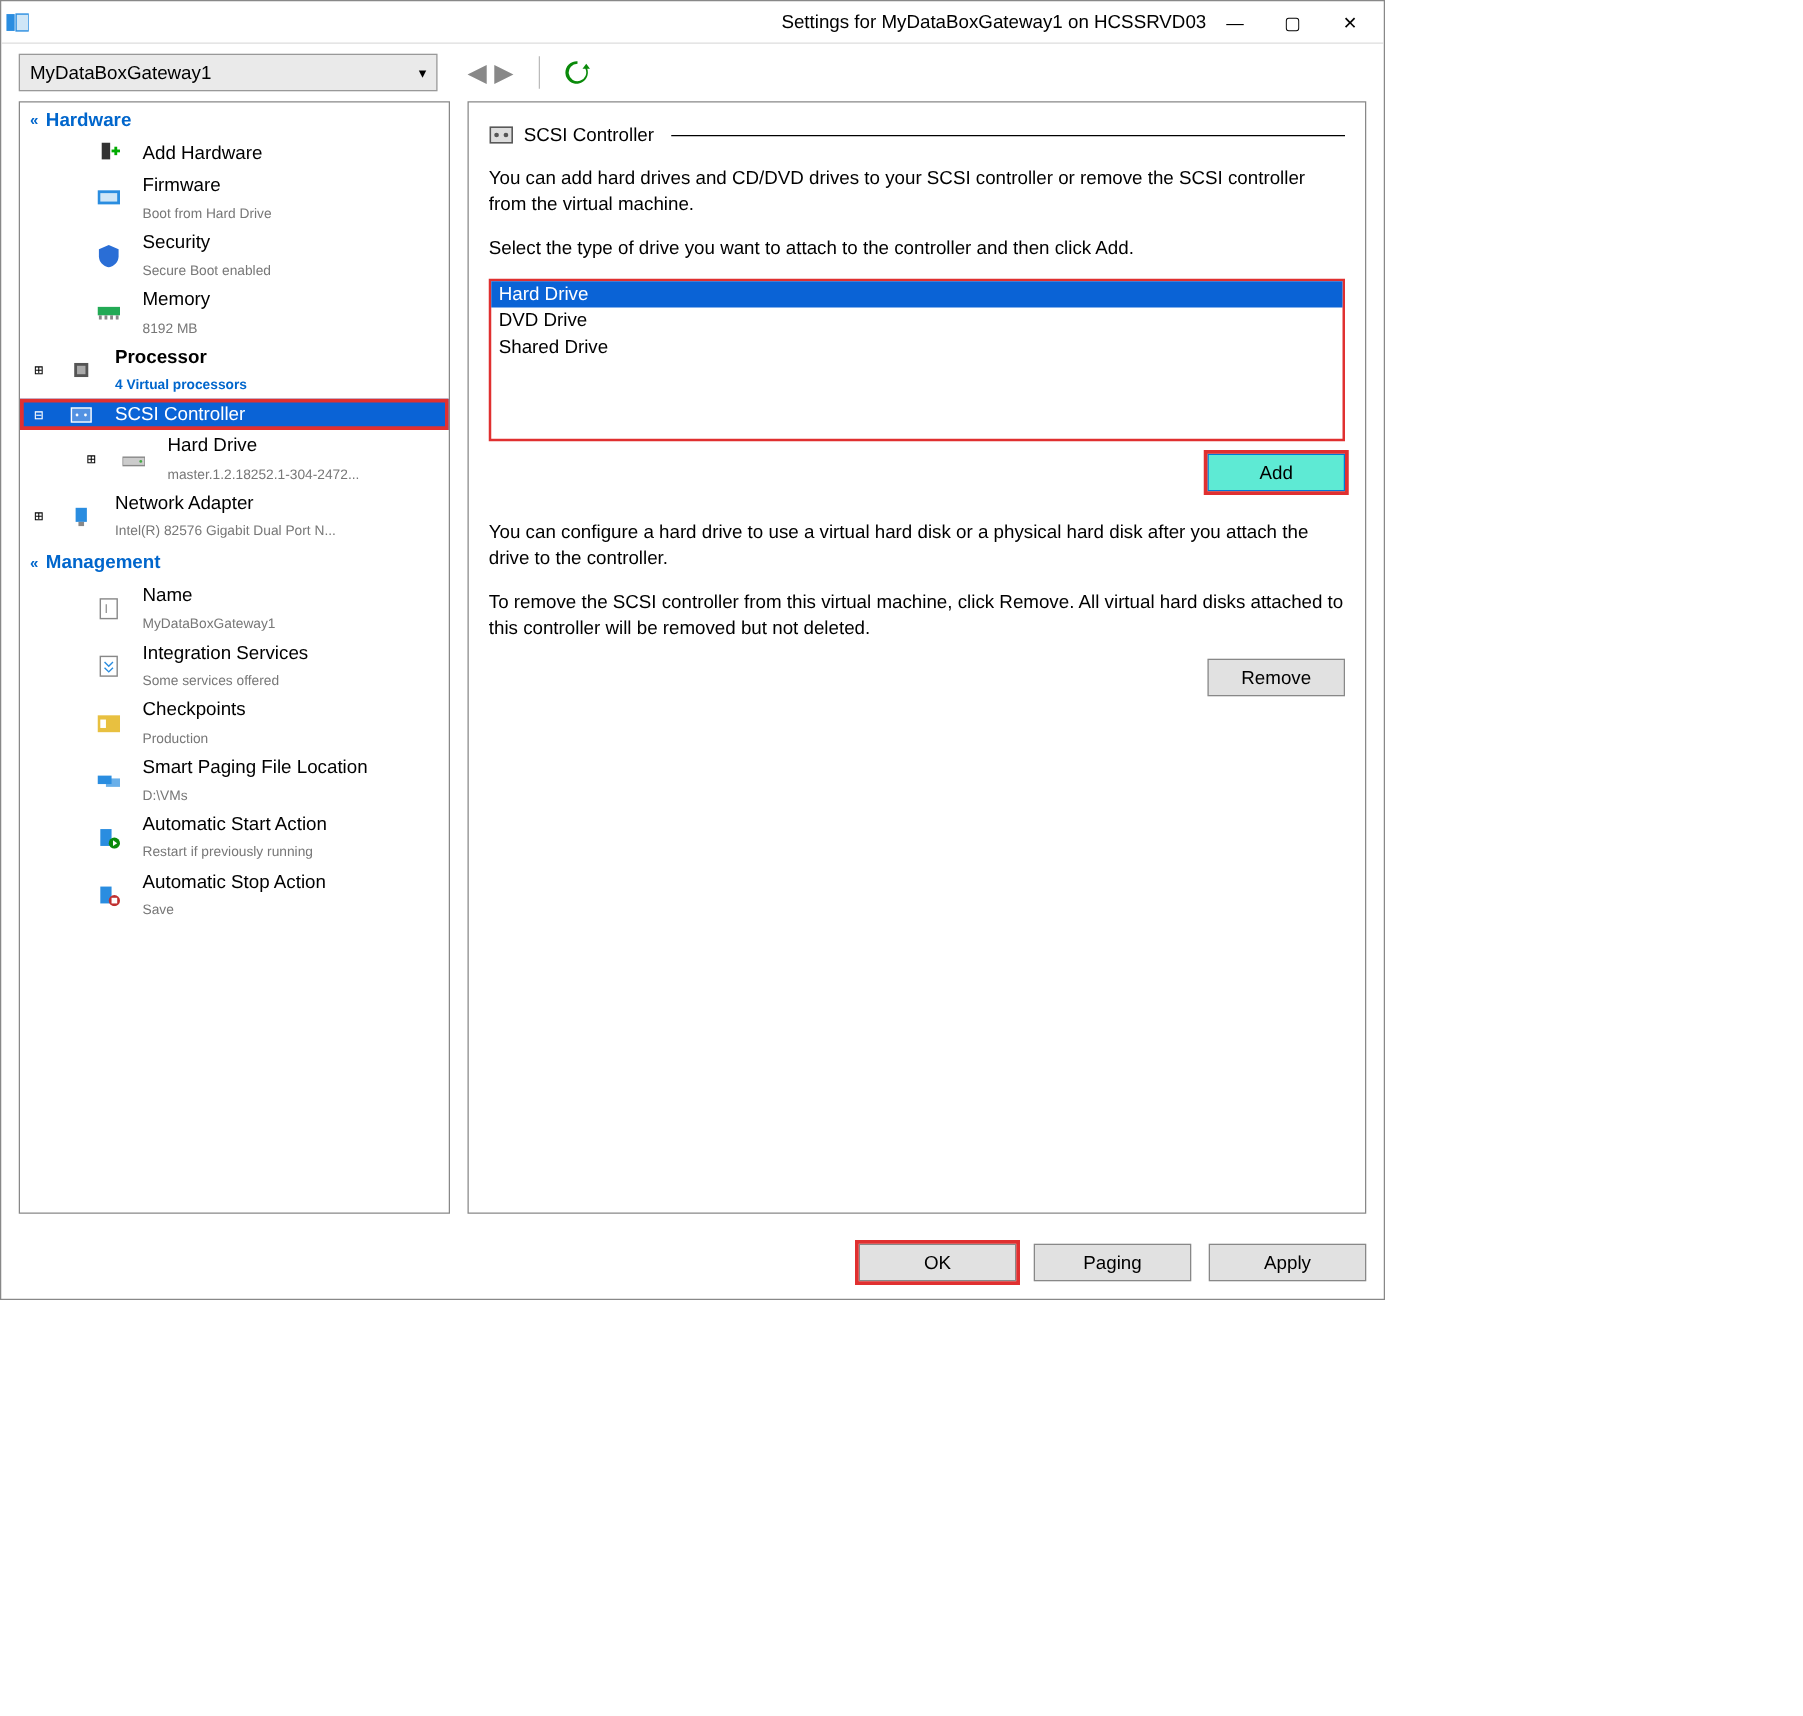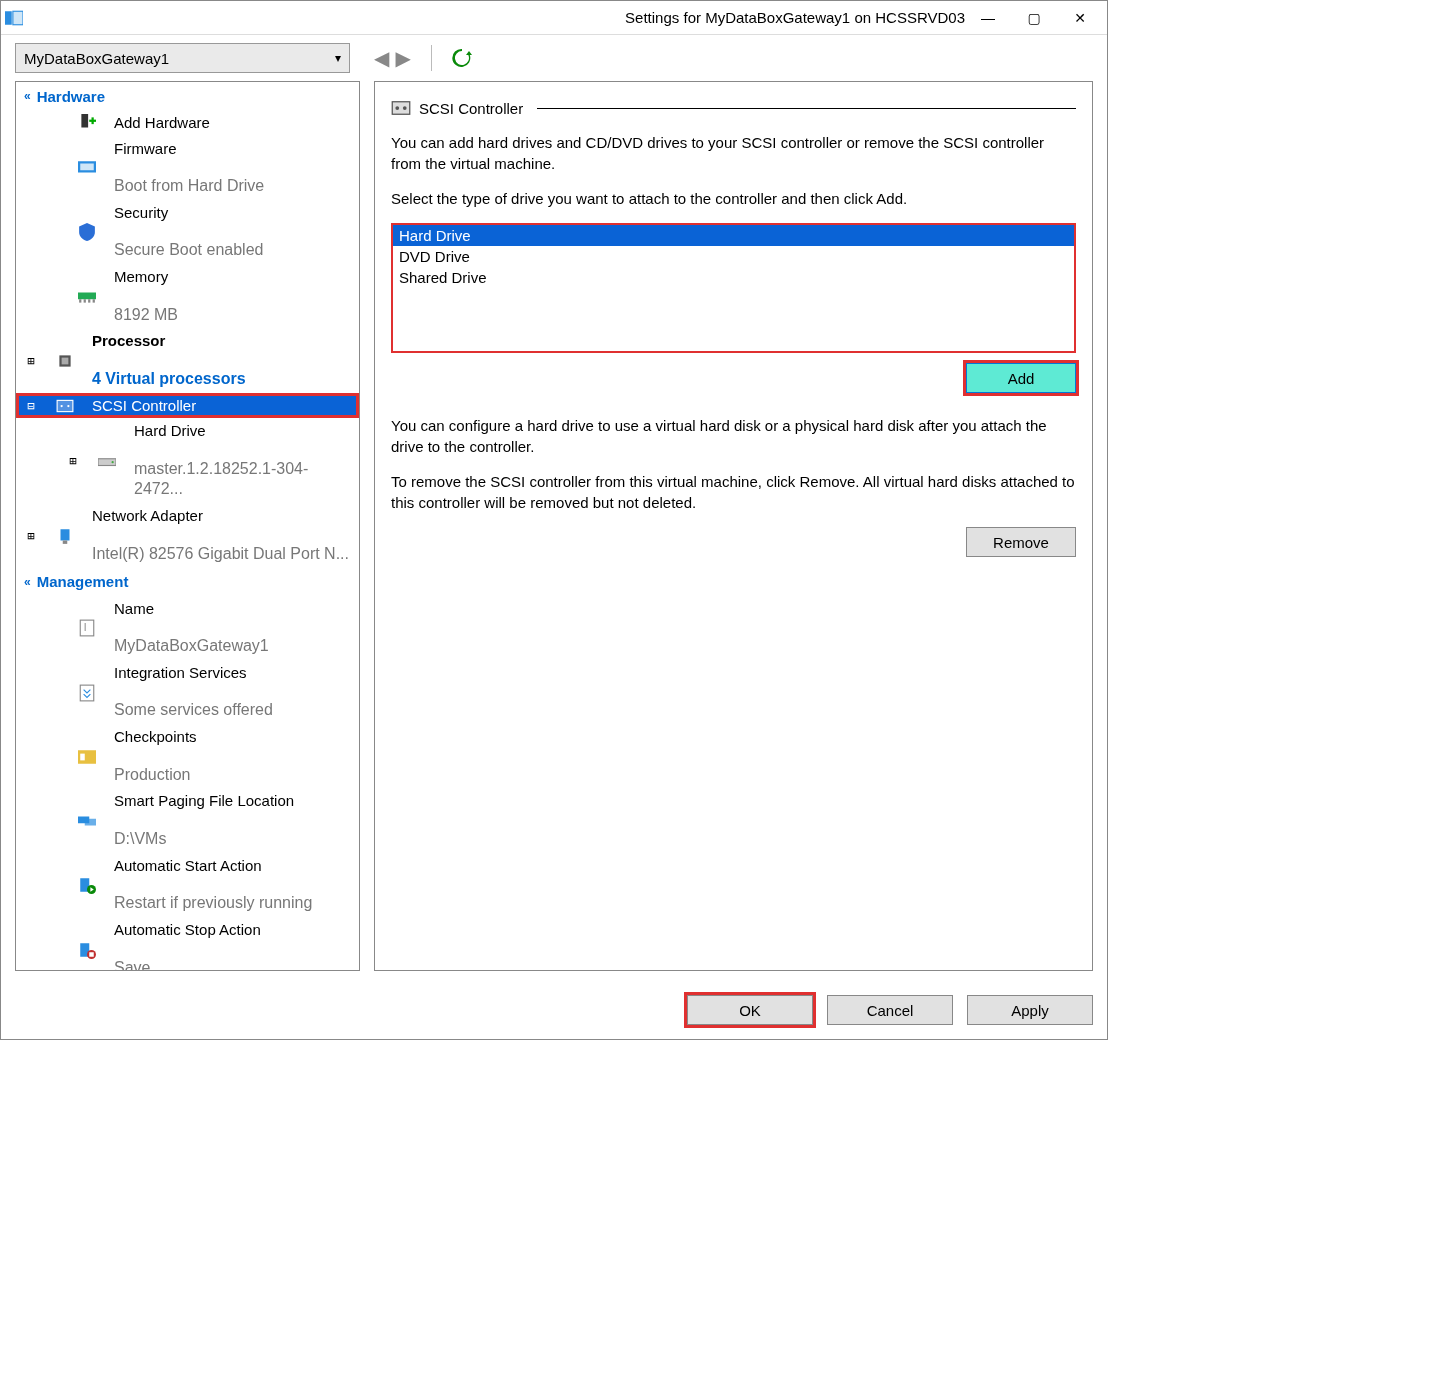--- a/index.html
+++ b/index.html
@@ -25,21 +25,21 @@
 
 .sidebar { width: 345px; border: 1px solid #888; background: #fff; height: 890px; overflow: hidden; }
 .section-hdr { display: flex; align-items: center; height: 28px; padding: 0 8px; color: #0066cc; font-weight: bold; gap: 6px; }
 .section-hdr .chev-up { font-size: 12px; }
 .tree-item { display: flex; align-items: center; padding: 3px 8px 3px 8px; gap: 18px; line-height: 1.3; }
 .tree-item .exp { width: 14px; text-align: center; font-family: monospace; font-size: 12px; margin-top: 2px; flex-shrink:0; }
 .tree-item .ico { width: 18px; height: 18px; flex-shrink: 0; margin-top: 1px; }
 .tree-item .lbl-wrap { display: flex; flex-direction: column; }
 .tree-item .lbl { color: #000; }
 .tree-item .lbl-blue { color: #000000; font-weight: bold; }
-.tree-item .sub { color: #777; font-size: 16px; margin-top: 18px; }
+.tree-item .sub { color: #777; font-size: 11px; margin-top: 6px; }
 .indent-1 { padding-left: 30px; }
 .indent-2 { padding-left: 50px; }
 .selected-row { background: #0a63d6; color: #fff; outline: 3px solid #e03030; outline-offset: -3px; }
 .selected-row .lbl { color: #fff; }
 
 .main { flex: 1; border: 1px solid #888; padding: 16px; height: 890px; position: relative; }
 .panel-hdr { display: flex; align-items: center; gap: 8px; margin-bottom: 14px; }
 .panel-hdr .hr { flex: 1; border-top: 1px solid #000; height: 0; margin-left: 6px; }
 .panel-p { margin-bottom: 14px; line-height: 1.4; }
 .drive-list { border: 2px solid #e03030; height: 130px; background: #fff; margin-bottom: 10px; }
@@ -308,17 +308,17 @@
       <p class="panel-p">To remove the SCSI controller from this virtual machine, click Remove. All virtual hard disks attached to this controller will be removed but not deleted.</p>
 
       <div class="remove-row">
         <div class="btn">Remove</div>
       </div>
     </div>
   </div>
 
   <div class="footer">
     <div class="btn wide ok-hl">OK</div>
-    <div class="btn wide">Cancel</div>
+    <div class="btn wide">Paging</div>
     <div class="btn wide">Apply</div>
   </div>
 
 </div>
 
 </body></html>

